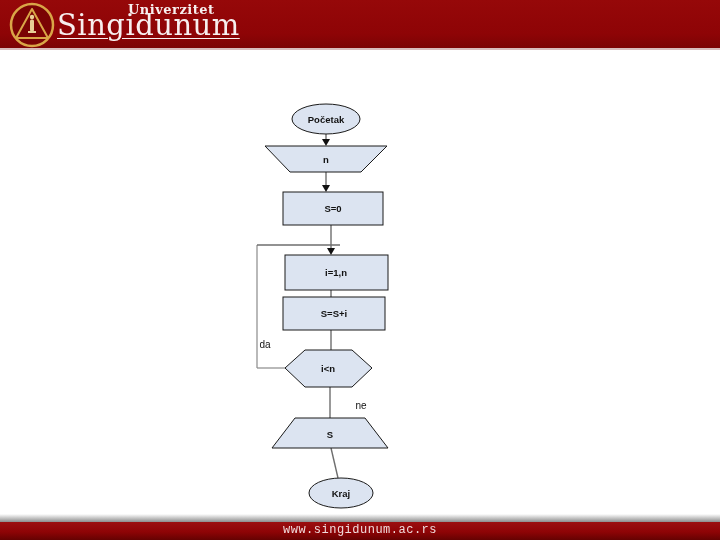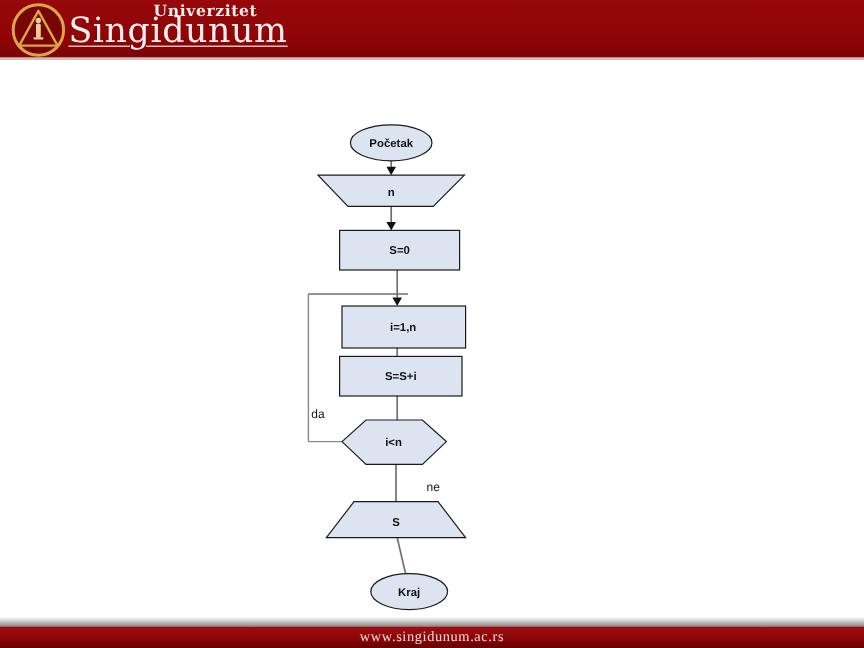--- a/index.html
+++ b/index.html
@@ -42,21 +42,21 @@
   svg .arrow{fill:#111;stroke:none;}
   
   .footer-sep{
     position:absolute;left:0;top:514px;width:720px;height:8px;
     background:linear-gradient(#ffffff,#8c8c8c);
   }
   .footer{
     position:absolute;left:0;top:522px;width:720px;height:18px;
     background:linear-gradient(#9b0f10,#8e0406 55%,#650202);
     color:#f0dcdc;text-align:center;
-    font-family:Liberation Serif, serif;
+    font-family:Liberation Mono, monospace;
     font-size:12px;line-height:17px;letter-spacing:.5px;
   }
 </style>
 </head>
 <body>
 
 <div class="header">
   <svg class="logo" width="46" height="46" viewBox="0 0 46 46">
     <circle cx="23" cy="23" r="21" fill="#7a0304" stroke="#d9a547" stroke-width="2.5"></circle>
     <path d="M23 7 L39 36 L7 36 Z" fill="none" stroke="#d9a547" stroke-width="2" stroke-linejoin="round"></path>

